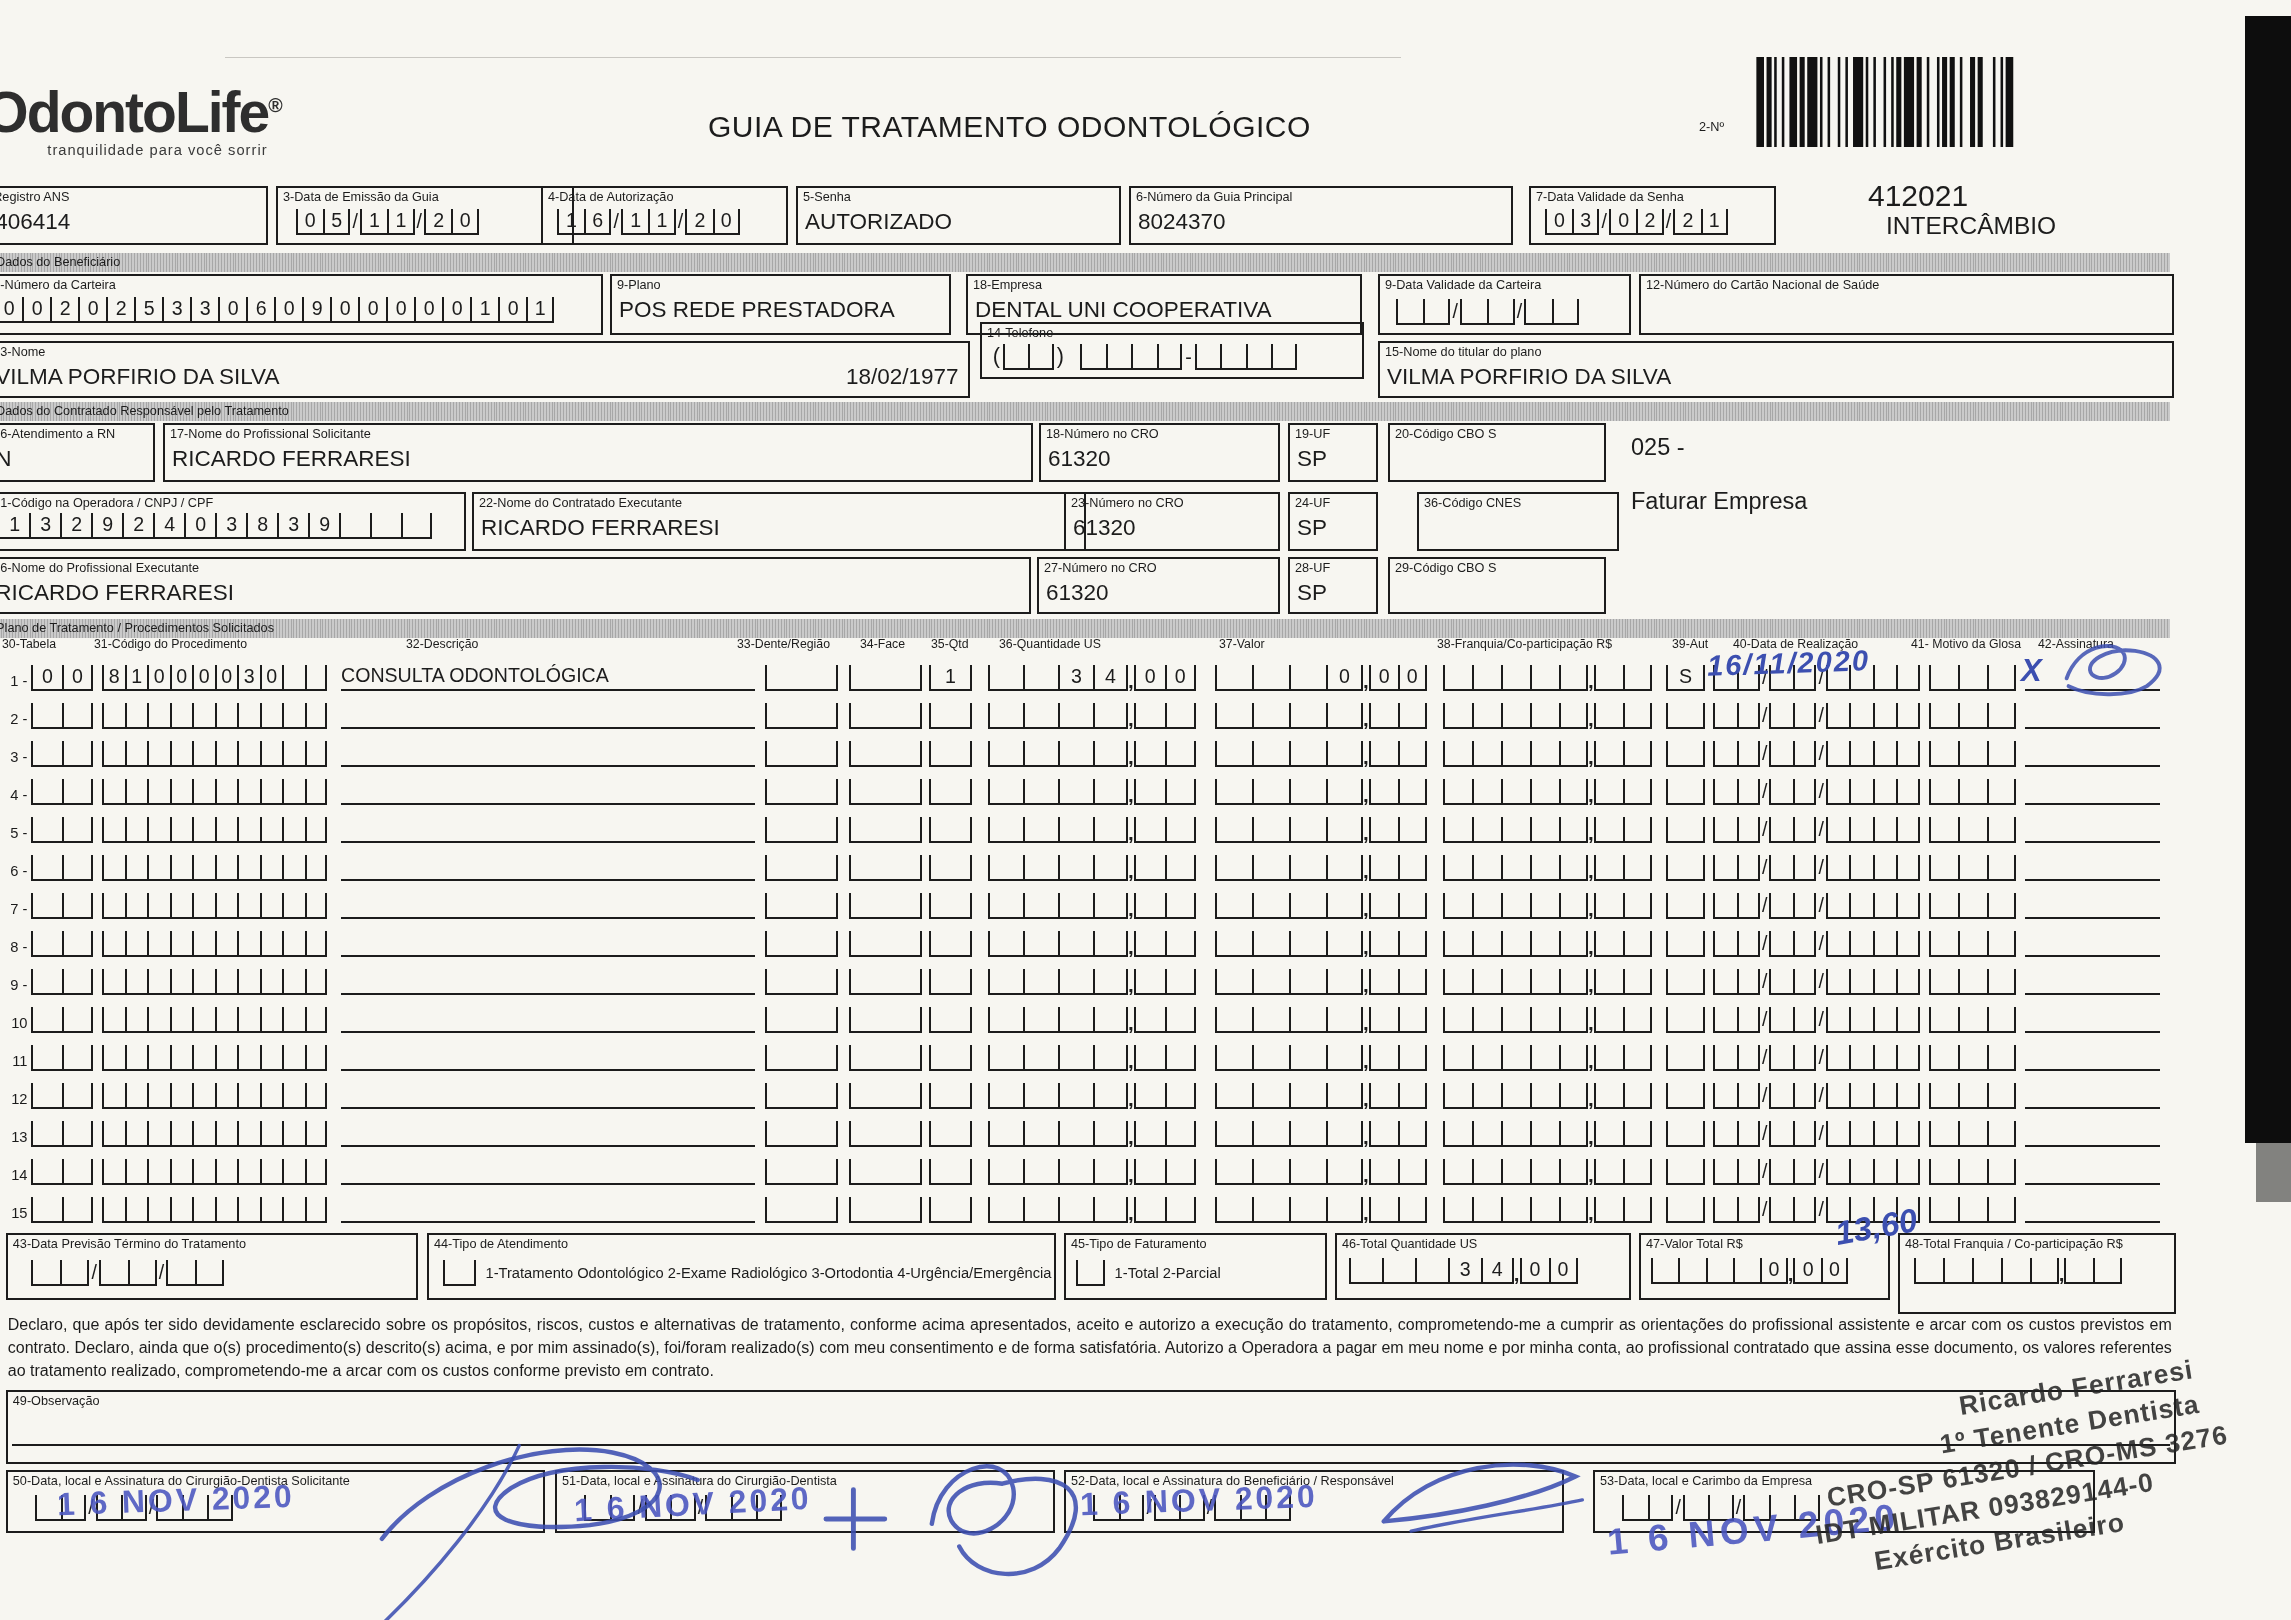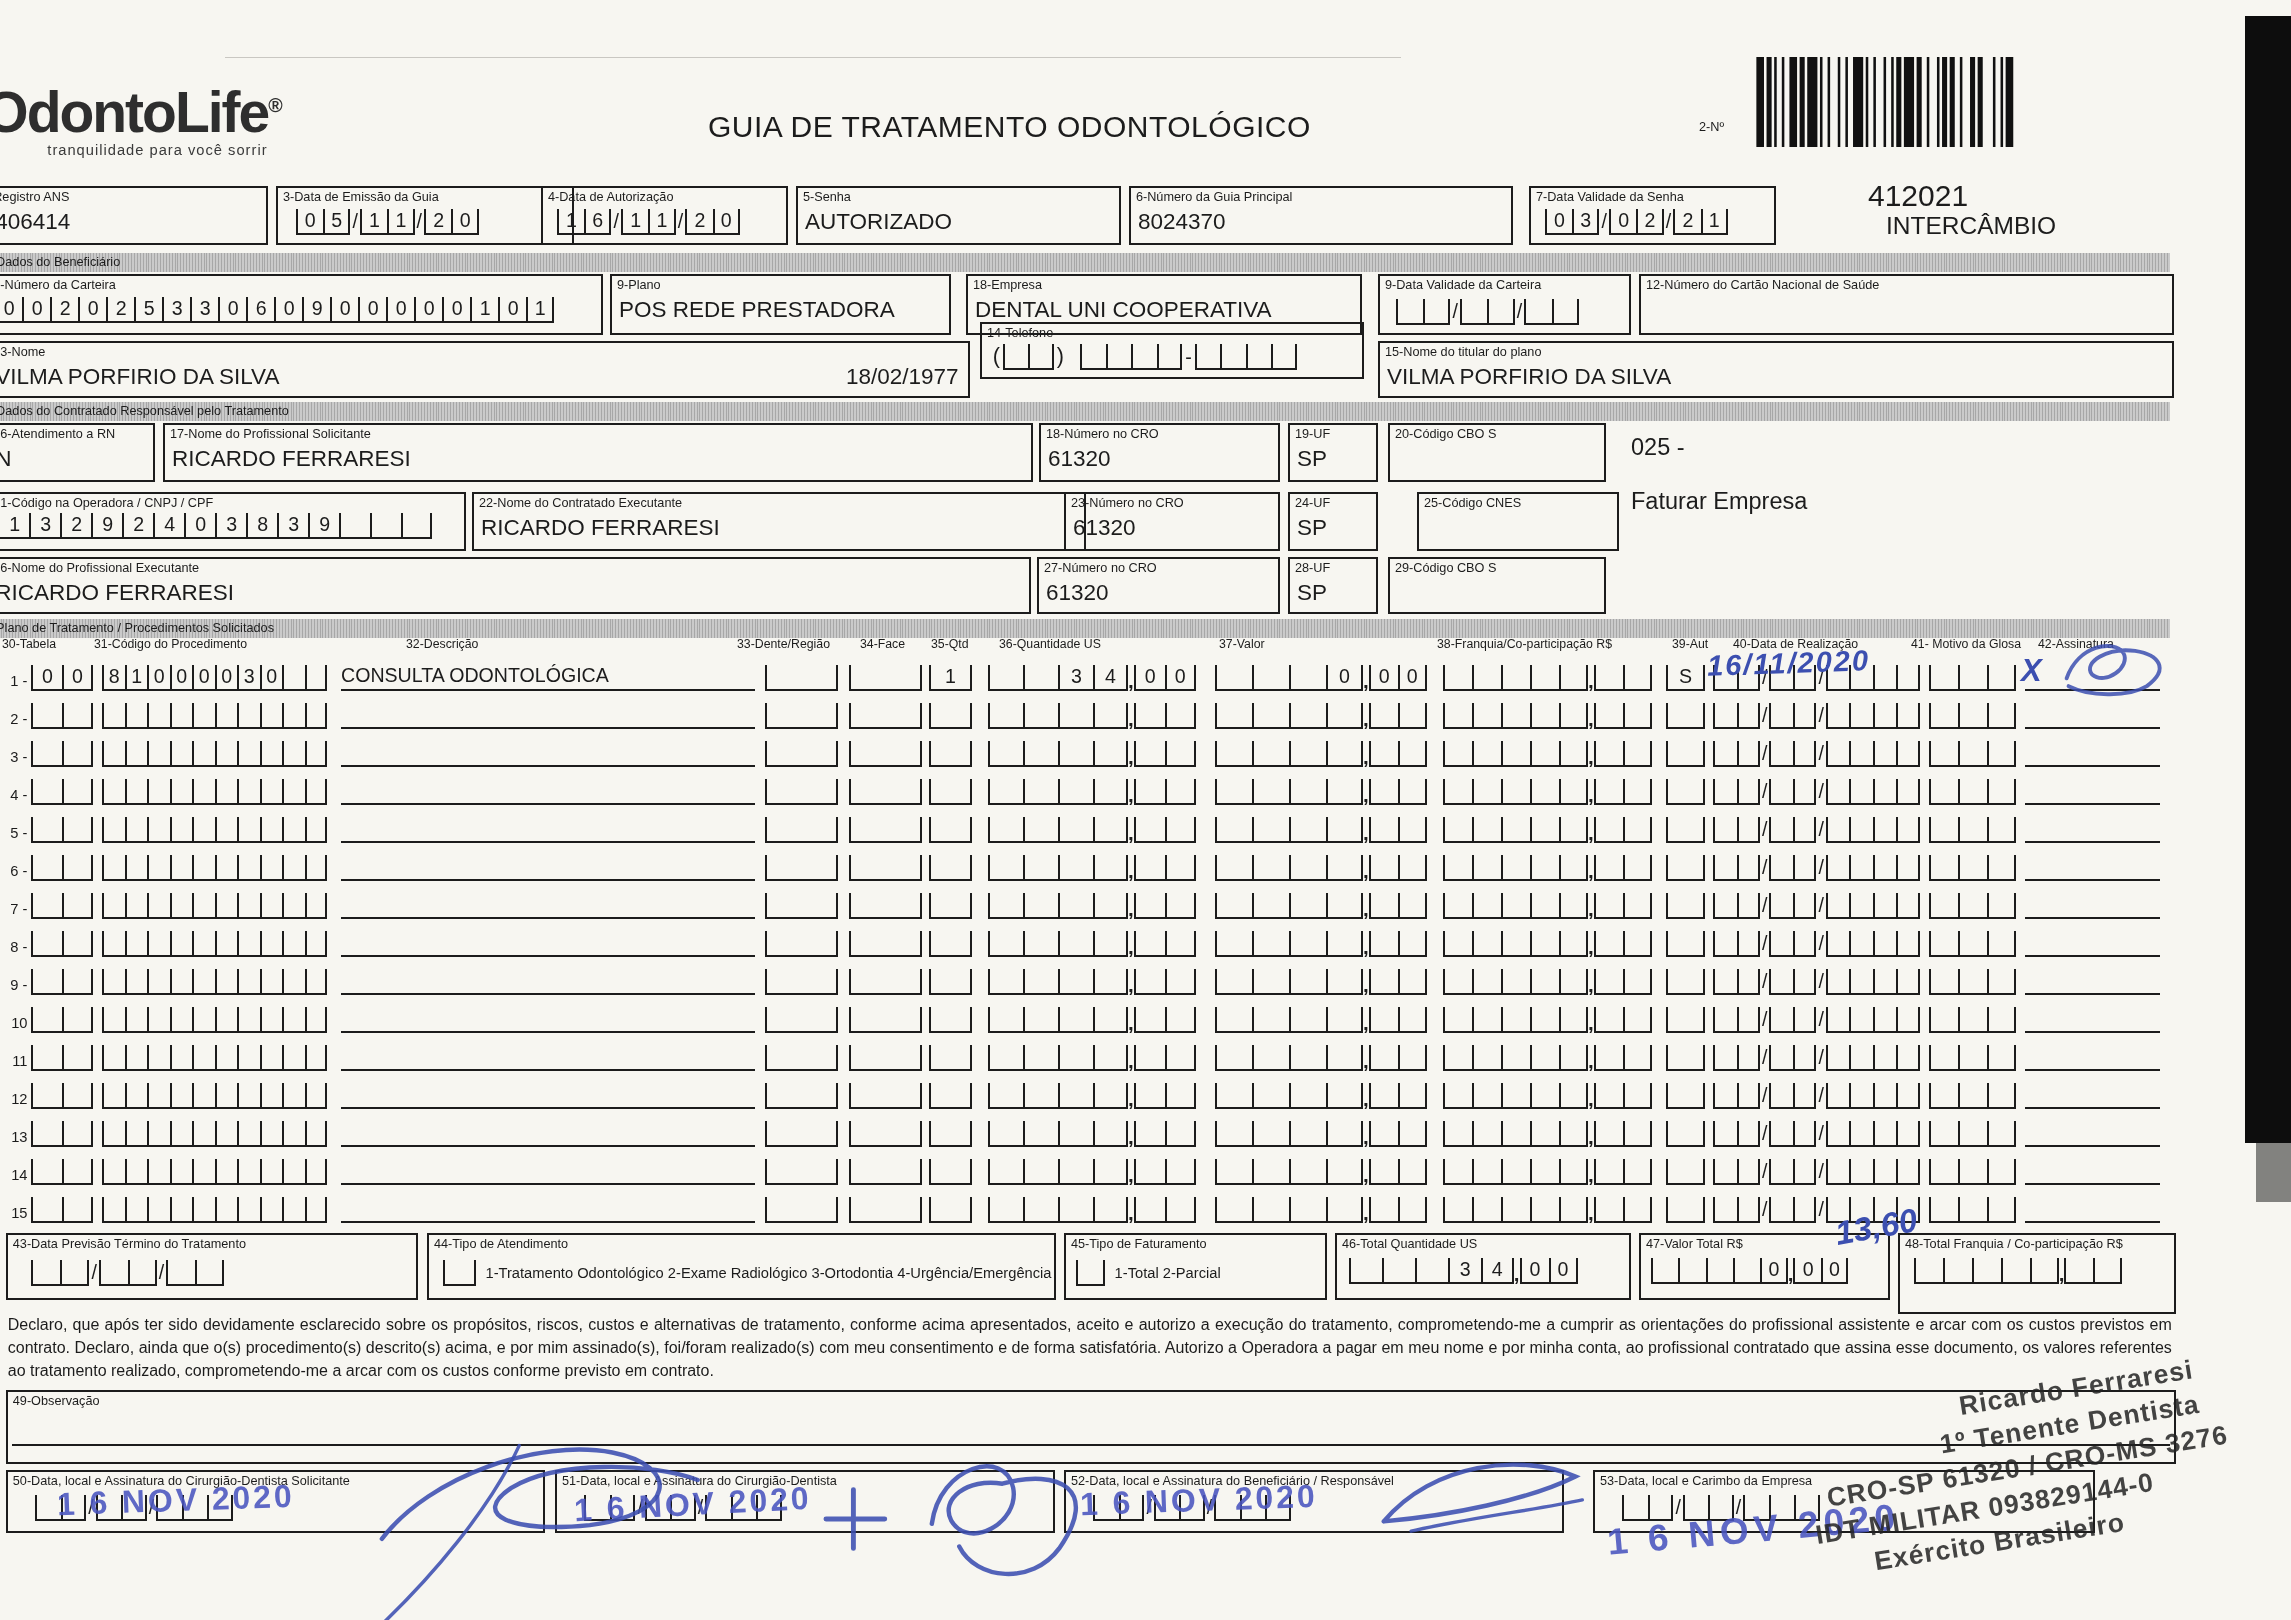--- a/index.html
+++ b/index.html
@@ -280,21 +280,21 @@
   </div>
   <div class="box" style="left:1064px;top:492px;width:216px;height:59px">
     <div class="lbl">23-Número no CRO</div>
     <div class="val">61320</div>
   </div>
   <div class="box" style="left:1288px;top:492px;width:90px;height:59px">
     <div class="lbl">24-UF</div>
     <div class="val">SP</div>
   </div>
   <div class="box" style="left:1417px;top:492px;width:202px;height:59px">
-    <div class="lbl">25-Código CNES</div>
+    <div class="lbl">36-Código CNES</div>
   </div>
 
   <div class="box" style="left:-13.7px;top:557px;width:1045px;height:57px">
     <div class="lbl">26-Nome do Profissional Executante</div>
     <div class="val">RICARDO FERRARESI</div>
   </div>
   <div class="box" style="left:1037px;top:557px;width:243px;height:57px">
     <div class="lbl">27-Número no CRO</div>
     <div class="val">61320</div>
   </div>

